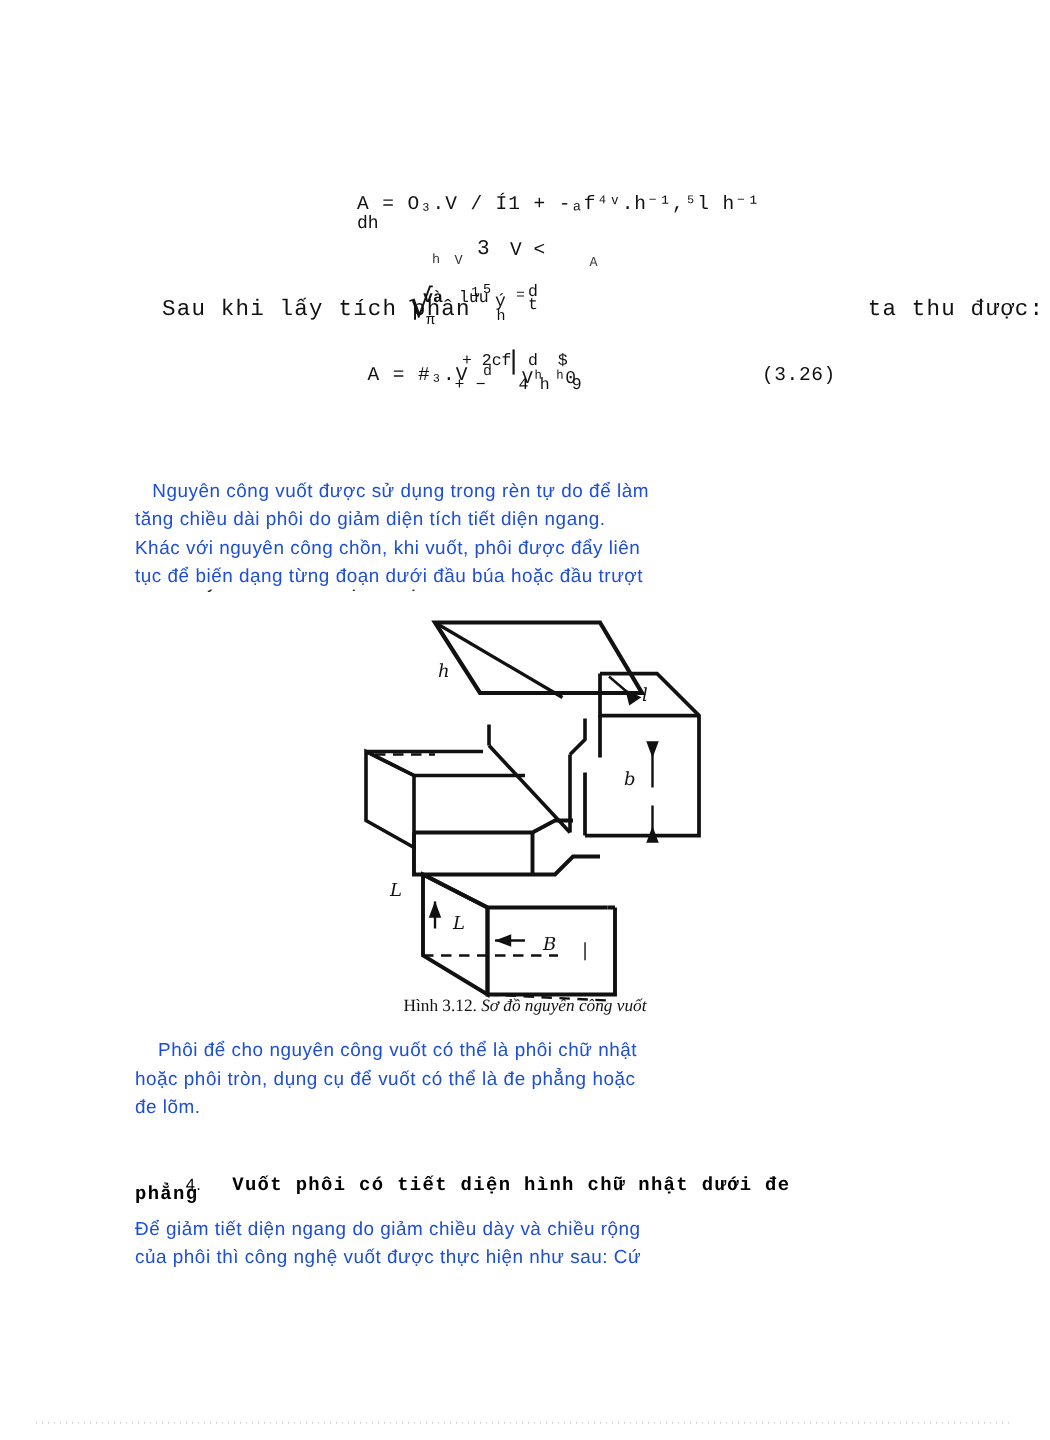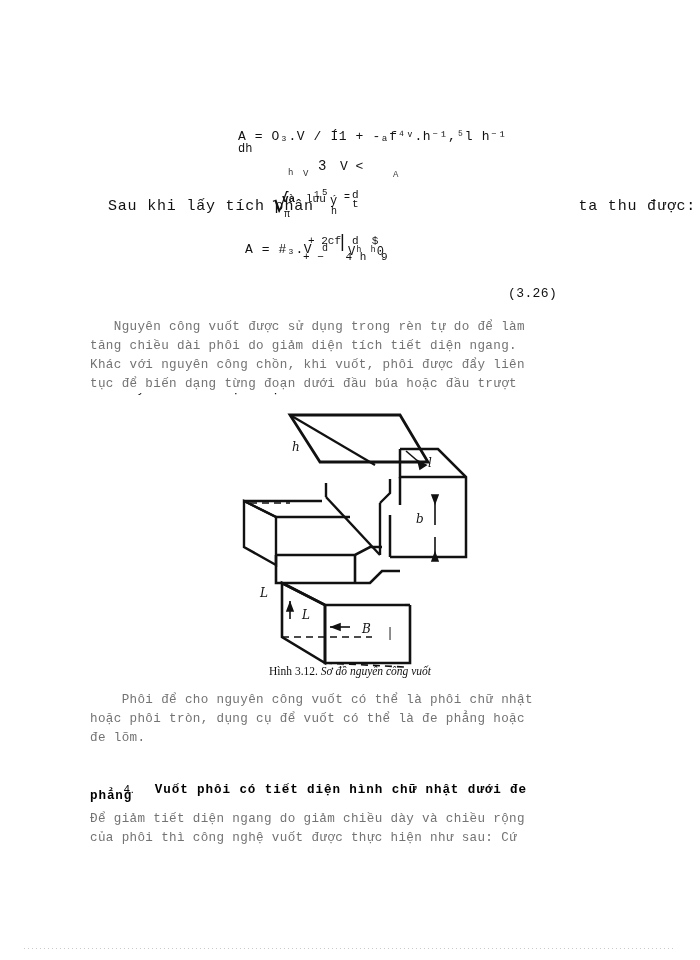--- a/index.html
+++ b/index.html
@@ -17,25 +17,25 @@
   }
 
   .page {
     position: absolute;
     inset: 0;
     background: #ffffff;
     padding-left: 32px;
   }
   .body-line {
     position: absolute;
-    font-family: Liberation Mono, monospace;
+    font-family: Liberation Sans, sans-serif;
     font-size: 12.6px;
     letter-spacing: 0.35px;
     white-space: pre;
-    color: #737373;
+    color: #1d4ed8;
   }
 
   
   .formula-area {
     position: absolute;
     left: 90px;
     top: 120px;
     width: 530px;
     height: 160px;
   }
@@ -205,21 +205,21 @@
     <div class="f-frag" style="left:262px; top:78px; font-size:11px;">t</div>
 
     <div class="f-frag" style="left:155px; top:122px; font-size:13px; letter-spacing:0.6px;">A = #₃.V</div>
     <div class="f-frag" style="left:218px; top:115px; font-size:11px;">+ 2cf</div>
     <div class="f-frag" style="left:262px; top:115px; font-size:11px;">d  $</div>
     <div class="f-frag" style="left:213px; top:131px; font-size:11px; letter-spacing:0.5px;">+ −   4 h  9</div>
     <div class="f-frag" style="left:232px; top:123px; font-size:10px; color:#222;">d</div>
     <div class="f-frag" style="left:258px; top:125px; font-size:12px;">Vʰ ʰ0</div>
     <div class="f-frag" style="left:247px; top:112px; font-size:18px; color:#111;">|</div>
 
-    <div class="eqnum" style="left:418px; top:122px;margin-top:44px;">(3.26)</div>
+    <div class="eqnum" style="left:418px; top:122px;">(3.26)</div>
   </div>
 
 
   <div class="body-line" style="left:90px; top:320px;">   Nguyên công vuốt được sử dụng trong rèn tự do để làm</div>
   <div class="body-line" style="left:90px; top:339px;">tăng chiều dài phôi do giảm diện tích tiết diện ngang.</div>
   <div class="body-line" style="left:90px; top:358px;">Khác với nguyên công chồn, khi vuốt, phôi được đẩy liên</div>
   <div class="body-line" style="left:90px; top:377px;">tục để biến dạng từng đoạn dưới đầu búa hoặc đầu trượt</div>
 
   <div class="ghost-row">
     <span>của máy rèn. Để nhận được chi tiết có chiều dài lớn thì</span>

